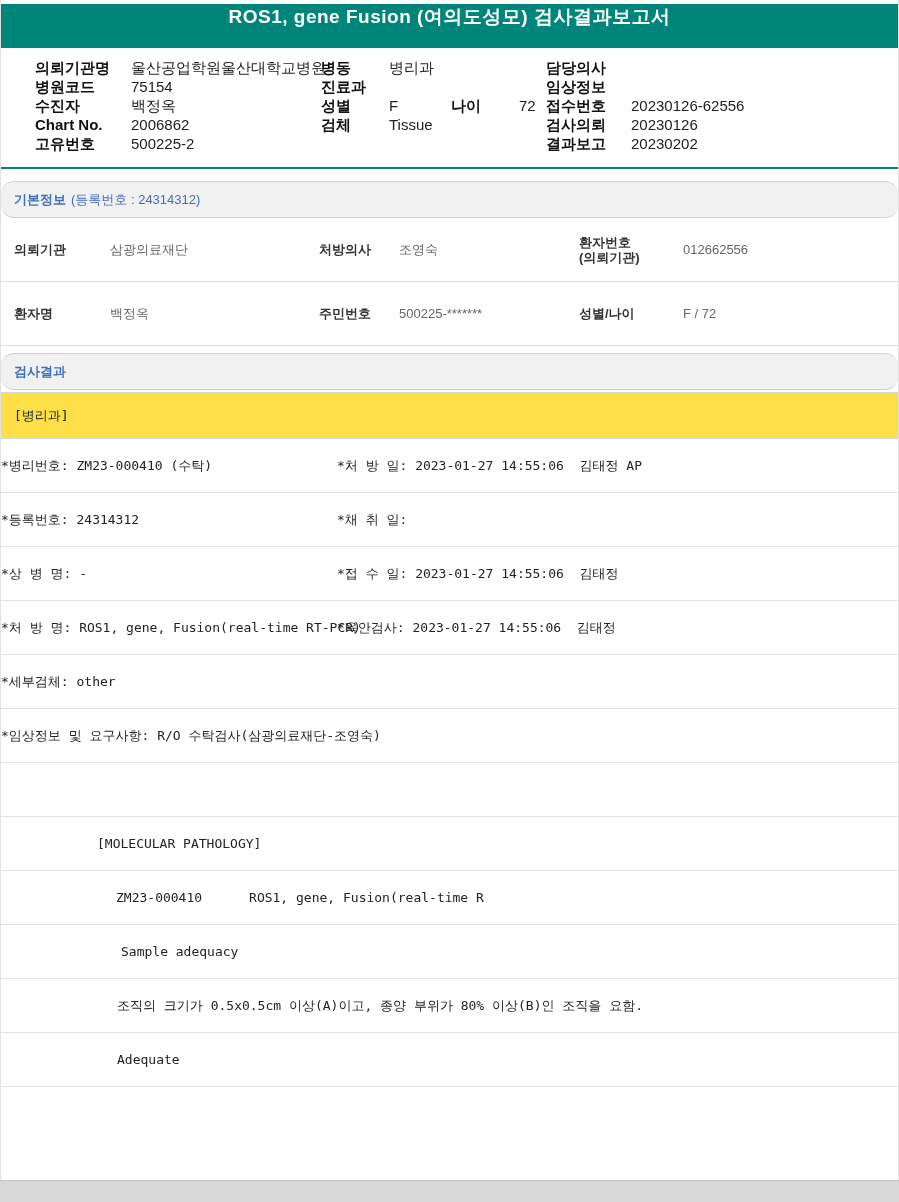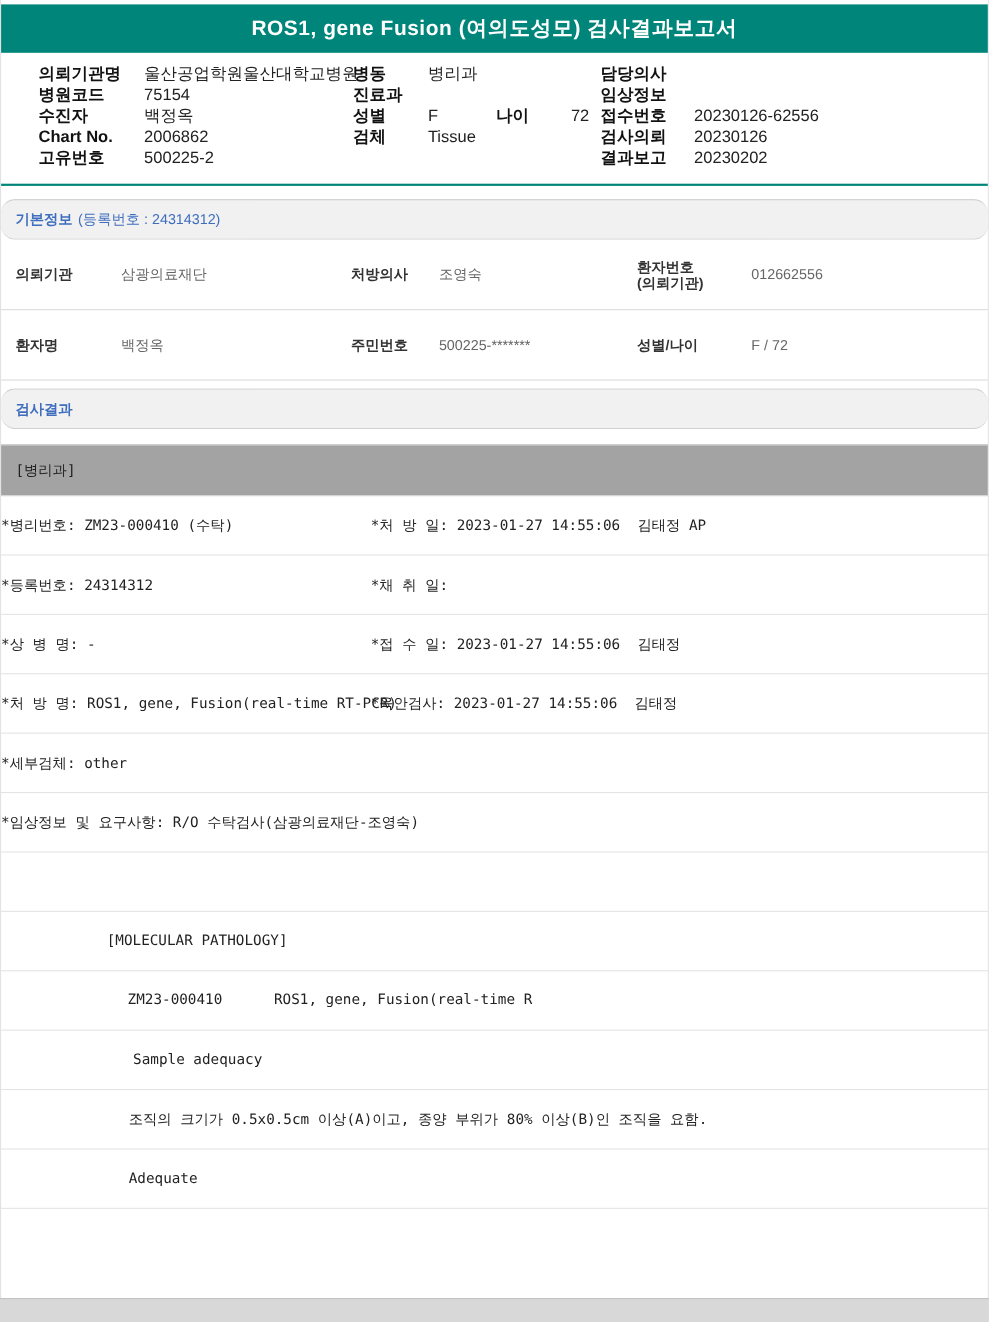--- a/index.html
+++ b/index.html
@@ -7,21 +7,21 @@
   body {
     width:899px; height:1202px; position:relative; overflow:hidden;
     font-family:"Liberation Sans", sans-serif; color:#222;
   }
   .page { width:100%; height:100%; border-left:1px solid #e2e2e2; border-right:1px solid #e2e2e2; }
 
   
   .top-strip { height:4px; background:#fff; }
   .title-bar {
     height:44px; background:#00857B; color:#fff;
-    display:flex; align-items:center; justify-content:center;
+    display:flex; align-items:flex-start; justify-content:center;
     font-size:19px; font-weight:bold; letter-spacing:0.5px;
   }
 
   
   .order-info {
     display:flex; padding:10px 0 14px 0; border-bottom:2px solid #00857B;
     font-size:15px;
   }
   .oi-col { display:flex; flex-direction:column; }
   .oi-row { display:flex; line-height:19px; white-space:nowrap; }
@@ -51,21 +51,21 @@
   }
   .cell { display:flex; align-items:center; }
   .c1 { width:318px; padding-left:13px; } .c1 .lbl { width:96px; }
   .c2 { width:260px; } .c2 .lbl { width:80px; }
   .c3 { flex:1;gap:16px; } .c3 .lbl { width:88px; }
   .lbl { font-weight:bold; color:#333; white-space:pre-line; line-height:15px; flex:none; }
   .val { color:#666; }
 
   
   .dept-row {
-    margin-top:14px; height:47px; background:#a3a3a3;
+    margin-top:2px; height:47px; background:#fde047;
     border-top:1px solid #D5D5D5; border-bottom:1px solid #D5D5D5;
     display:flex; align-items:center; padding-left:13px;
     font-family:"DejaVu Sans Mono", monospace; font-size:13px; color:#222;
   }
 
   
   .detail-row {
     height:54px; border-bottom:1px solid #E4E4E4;
     display:flex; align-items:center;
     font-family:"DejaVu Sans Mono", monospace; font-size:13px; color:#222;

